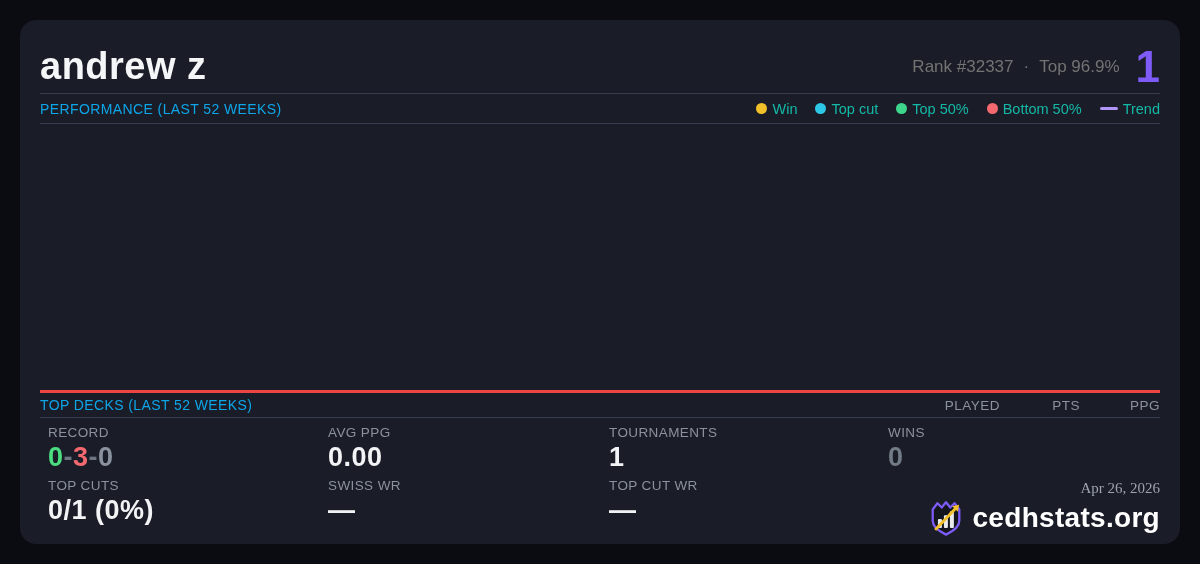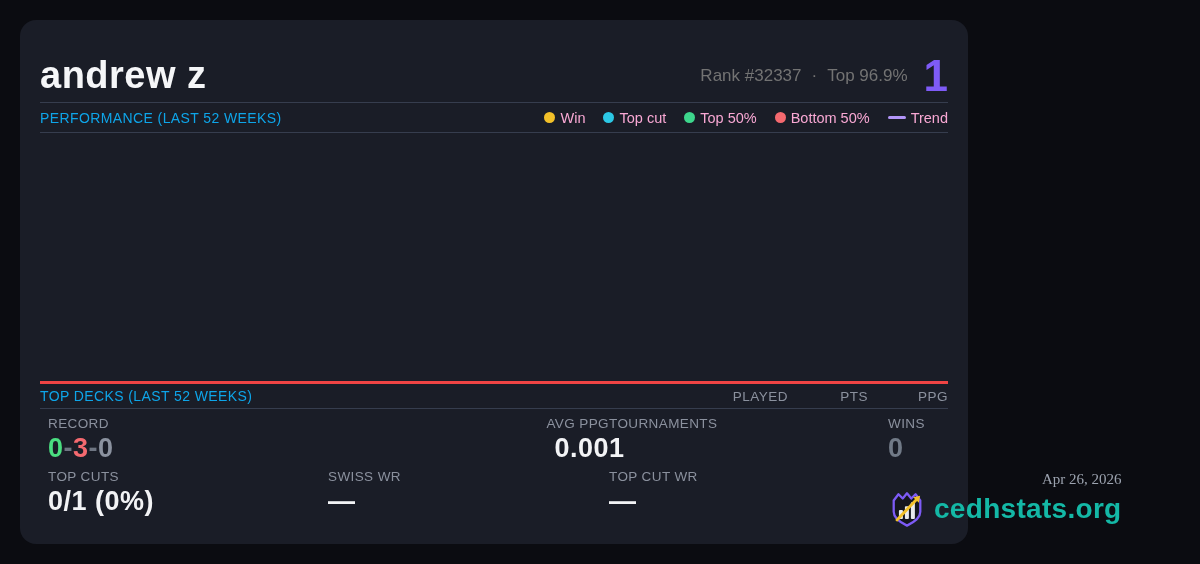--- a/index.html
+++ b/index.html
@@ -6,24 +6,24 @@
   html, body {
     width: 1200px; height: 564px;
     background: #0b0c11;
     font-family: "Liberation Sans", sans-serif;
     overflow: hidden;
     position: relative;
   }
   .card {
     position: absolute;
     left: 20px; top: 20px;
-    width: 948px; height: 524px;
+    width: 1160px; height: 524px;
     background: #1a1d27;
     border-radius: 16px;
-    padding: 17px 20px;
+    padding: 8px 20px;
     display: flex;
     flex-direction: column;
   }
   
   .header {
     display: flex;
     align-items: center;
     justify-content: space-between;
     padding-top: 12px;
     height: 66px;
@@ -62,21 +62,21 @@
     border-bottom: 1px solid #363d4e;
   }
   .section-label {
     font-size: 14px;
     color: #0ea5e9;
     letter-spacing: 0.4px;
   }
   .legend { display: flex; align-items: center; gap: 18px; }
   .legend-item {
     display: flex; align-items: center; gap: 5px;
-    font-size: 14.5px; color: #f9a8d4;
+    font-size: 14.5px; color: #14b8a6;
     cursor: default;
   }
   .dot { width: 11px; height: 11px; border-radius: 50%; }
   .trend-swatch { width: 18px; height: 3px; border-radius: 2px; }
   
   .chart-area { flex: 1; }
   
   .topdecks-row {
     height: 28px;
     display: flex;
@@ -130,21 +130,21 @@
     justify-content: flex-start;
   }
   .date-text { font-size: 15px; color: #9ca3af; margin-top: 2px; font-family: Liberation Serif, serif; }
   .brand-row {
     display: flex; align-items: center; gap: 8px;
     margin-top: 2px;
   }
   .brand-text {
     font-size: 28px;
     font-weight: bold;
-    color: #14b8a6;
+    color: #ffffff;
     letter-spacing: 0.3px;
   }
   .logo-icon { width: 38px; height: 38px; display: block; }
 </style>
 </head>
 <body>
 
 <div class="card">
 
   <div class="header">
@@ -198,21 +198,21 @@
 
   <div class="stats">
 
     <div class="stat" style="grid-column:1;grid-row:1;">
       <div class="stat-label">RECORD</div>
       <div class="stat-value">
         <span class="c-green">0</span><span class="dash-sep">-</span><span class="c-red">3</span><span class="dash-sep">-</span><span class="c-gray">0</span>
       </div>
     </div>
 
-    <div class="stat" style="grid-column:2;grid-row:1;text-align:right;">
+    <div class="stat" style="grid-column:2;grid-row:1;">
       <div class="stat-label">AVG PPG</div>
       <div class="stat-value">0.00</div>
     </div>
 
     <div class="stat" style="grid-column:3;grid-row:1;">
       <div class="stat-label">TOURNAMENTS</div>
       <div class="stat-value">1</div>
     </div>
 
     <div class="stat" style="grid-column:4;grid-row:1;">

